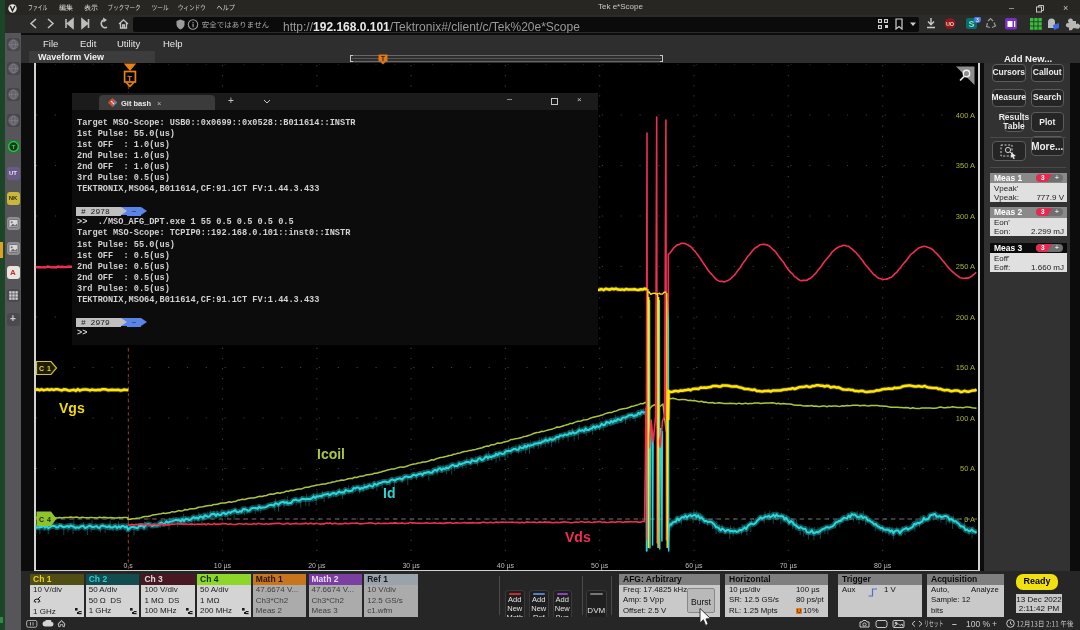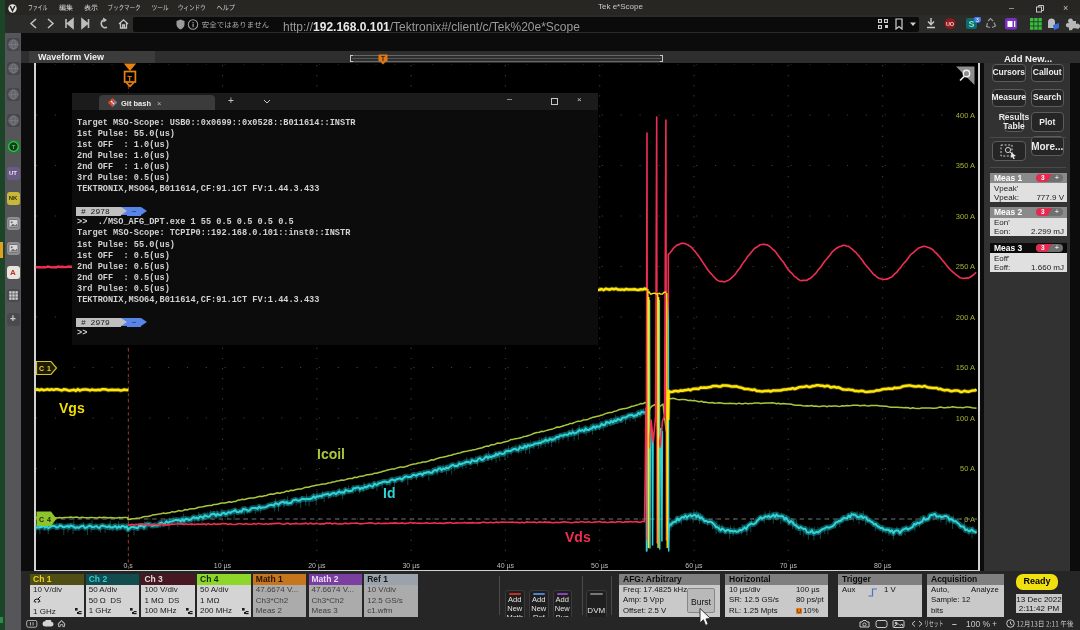--- a/index.html
+++ b/index.html
@@ -202,20 +202,26 @@
             <rect x="8.4" y="5.3" width="2.4" height="2.4"></rect>
             <rect x="2.2" y="8.4" width="2.4" height="2.4"></rect>
             <rect x="5.3" y="8.4" width="2.4" height="2.4"></rect>
             <rect x="8.4" y="8.4" width="2.4" height="2.4"></rect>
           </g>
         </svg></div>
       <div class="sic" style="top:280px;background:#4a4a4e;color:#cdcdcd;font-size:10px;line-height:12px">+</div>
     </div>
 
 <div class="abs" id="page"></div>
+<div class="abs" id="mrow">
+      <span style="left:22px">File</span>
+      <span style="left:59px">Edit</span>
+      <span style="left:96px">Utility</span>
+      <span style="left:142px">Help</span>
+    </div>
 <div class="abs" id="tstrip"></div>
 <div class="abs" id="wvtab">Waveform View</div>
 <div class="abs" id="ovbar">
       <div class="mid"></div>
  <div style="position:absolute;left:-1px;top:-1px;width:3px;height:7.5px;border:1px solid #c8c8c8;border-right:none"></div>
  <div style="position:absolute;right:-1px;top:-1px;width:3px;height:7.5px;border:1px solid #c8c8c8;border-left:none"></div>
 </div>
 <svg class="abs" style="left:377px;top:53.5px;z-index:3" width="12" height="11" viewBox="0 0 12 11">
  <rect x="1.5" y="0.5" width="9" height="7" fill="#e07818"></rect>
       <polygon points="3,7.5 9,7.5 6,10.5" fill="#e07818"></polygon>

